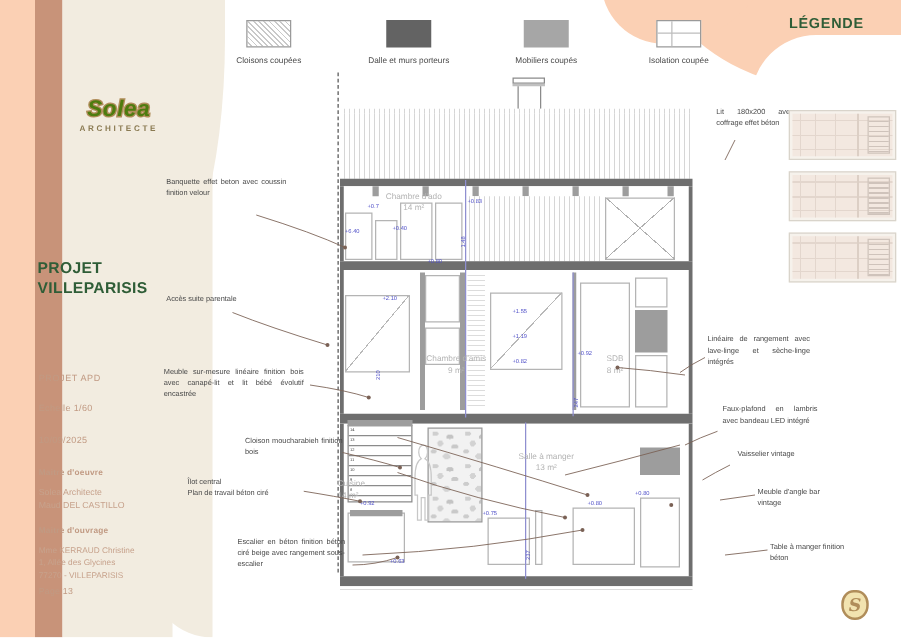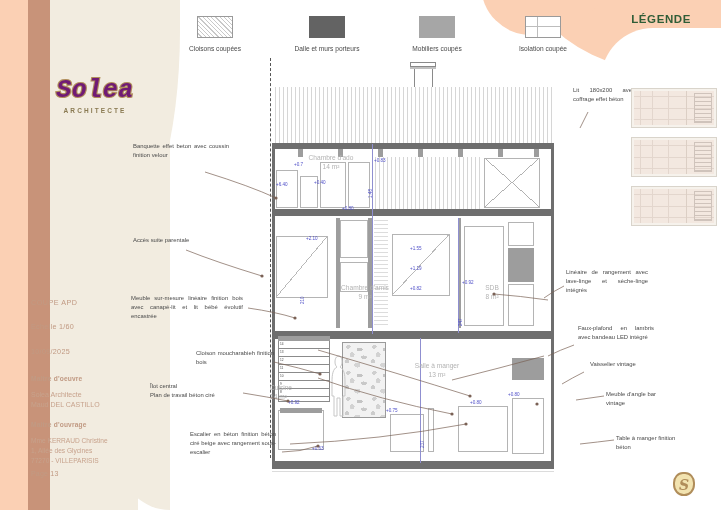--- a/index.html
+++ b/index.html
@@ -16,23 +16,23 @@
   .stripe-tan   { position:absolute; left:28px; top:0; width:22px; height:510px; background:#c89379; }
   .sidebar      { position:absolute; left:50px; top:0; width:88px; height:510px; background:#f2ece0; }
   .sidebar-curve{ position:absolute; left:120px; top:0; width:50px; height:510px;
                   background:#f2ece0; border-radius:0 0 0 140px; }
   .sidebar-curve2{position:absolute; left:120px; top:0; width:60px; height:230px;
                   background:#f2ece0; border-bottom-right-radius:60px 200px;}
 
   
   .logo-wrap { position:absolute; left:50px; top:78px; width:90px; text-align:center; }
   .logo-word {
-    font-family:Liberation Mono, monospace;
-    font-size:25px; font-weight:bold; font-style:italic;
-    color:#701a75;
+    font-family:Liberation Sans, sans-serif;
+    font-size:18px; font-weight:bold; font-style:italic;
+    color:#4d7c0f;
     -webkit-text-stroke:2.2px #b08d5a;
     paint-order:stroke fill;
     letter-spacing:.5px; line-height:1;
   }
   .logo-sub { margin-top:4px; font-size:6.5px; letter-spacing:2.1px; color:#8a7a52; font-weight:bold; }
 
   
   .proj-title { position:absolute; left:30px; top:206px; width:110px;
                 font-size:12.5px; font-weight:bold; color:#2f5d37; line-height:1.3; letter-spacing:.3px;}
   .sb-block { position:absolute; left:31px; width:112px; color:#c19a83; }
@@ -144,21 +144,23 @@
   <div class="stripe-tan"></div>
   <div class="sidebar"></div>
   <div class="sidebar-curve"></div>
   <div class="sidebar-curve2"></div>
 
   <div class="logo-wrap">
     <div class="logo-word">Solea</div>
     <div class="logo-sub">ARCHITECTE</div>
   </div>
 
-  <div class="sb-block sb-phase">COUPE APD</div>
+  <div class="proj-title" style="white-space:pre-line">PROJET
+VILLEPARISIS</div>
+  <div class="sb-block sb-phase">PROJET APD</div>
   <div class="sb-block sb-echelle">Echelle 1/60</div>
   <div class="sb-block sb-date">10/09/2025</div>
   <div class="sb-block sb-moe-l">Maitre d'oeuvre</div>
   <div class="sb-block sb-moe-v" style="white-space:pre-line">Solea Architecte
 Maud DEL CASTILLO</div>
   <div class="sb-block sb-moa-l">Maitre d'ouvrage</div>
   <div class="sb-block sb-moa-v" style="white-space:pre-line">Mme KERRAUD Christine
 1, Allée des Glycines
 77270 - VILLEPARISIS</div>
   <div class="sb-block sb-page">Page 13</div>

